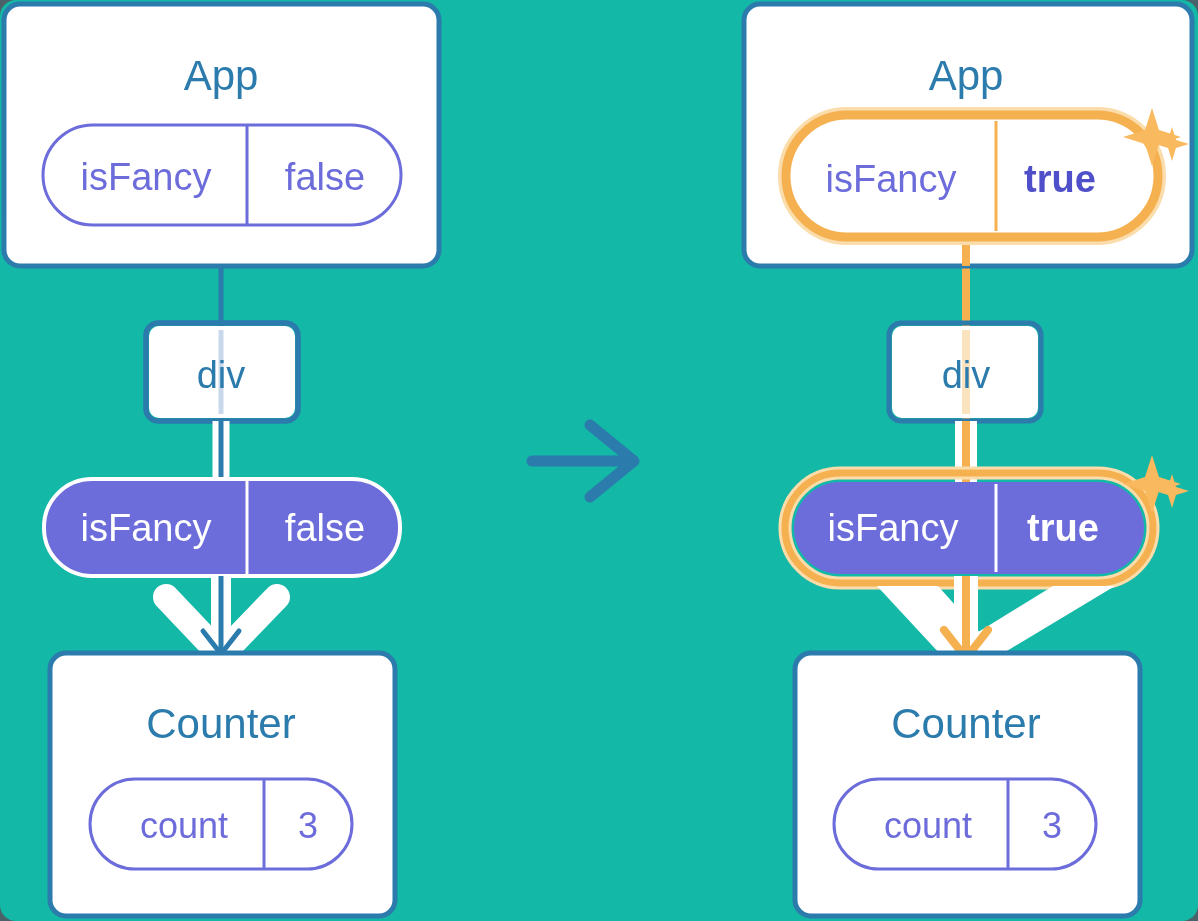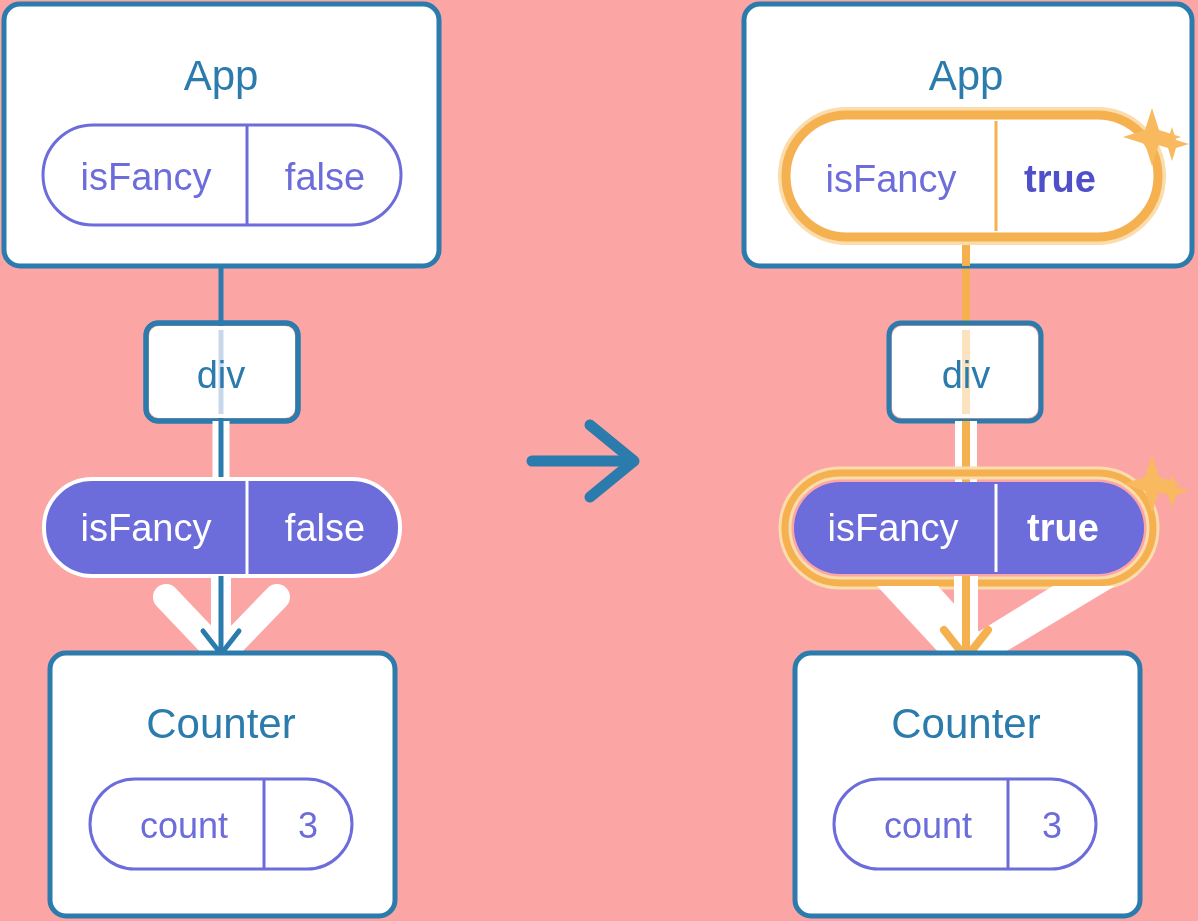--- a/index.html
+++ b/index.html
@@ -27,21 +27,21 @@
     width: 1198px;
     height: 921px;
   }
   .txt {
     font-family: "Liberation Sans", sans-serif;
   }
 </style>
 </head>
 <body style="background: rgb(74, 98, 105);">
 
-<div id="stage" style="background: #fca5a5;">
+<div id="stage" style="background: #14b8a6; border-radius: 16px;">
 
   <svg class="layer" viewBox="0 0 1198 921">
 
     <line x1="221" y1="260" x2="221" y2="330" stroke="#2b7bad" stroke-width="5"></line>
     <line x1="221" y1="410" x2="221" y2="490" stroke="#2b7bad" stroke-width="5"></line>
 
     <line x1="221" y1="326" x2="221" y2="418" stroke="#c8d8ea" stroke-width="5"></line>
 
     <rect x="4" y="4" width="435" height="262" rx="16" ry="16" fill="#ffffff" stroke="#2b7bad" stroke-width="5"></rect>
     <text class="txt" x="221" y="90" text-anchor="middle" font-size="42" fill="#2b7bad">App</text>

